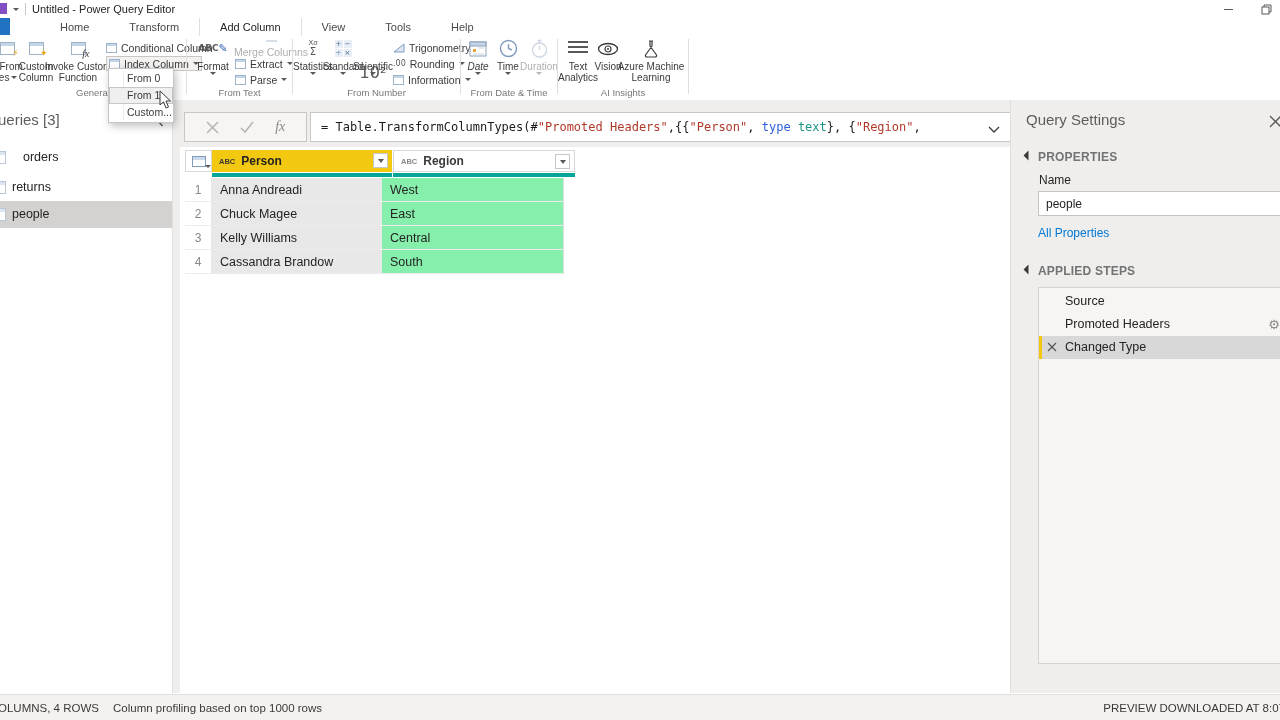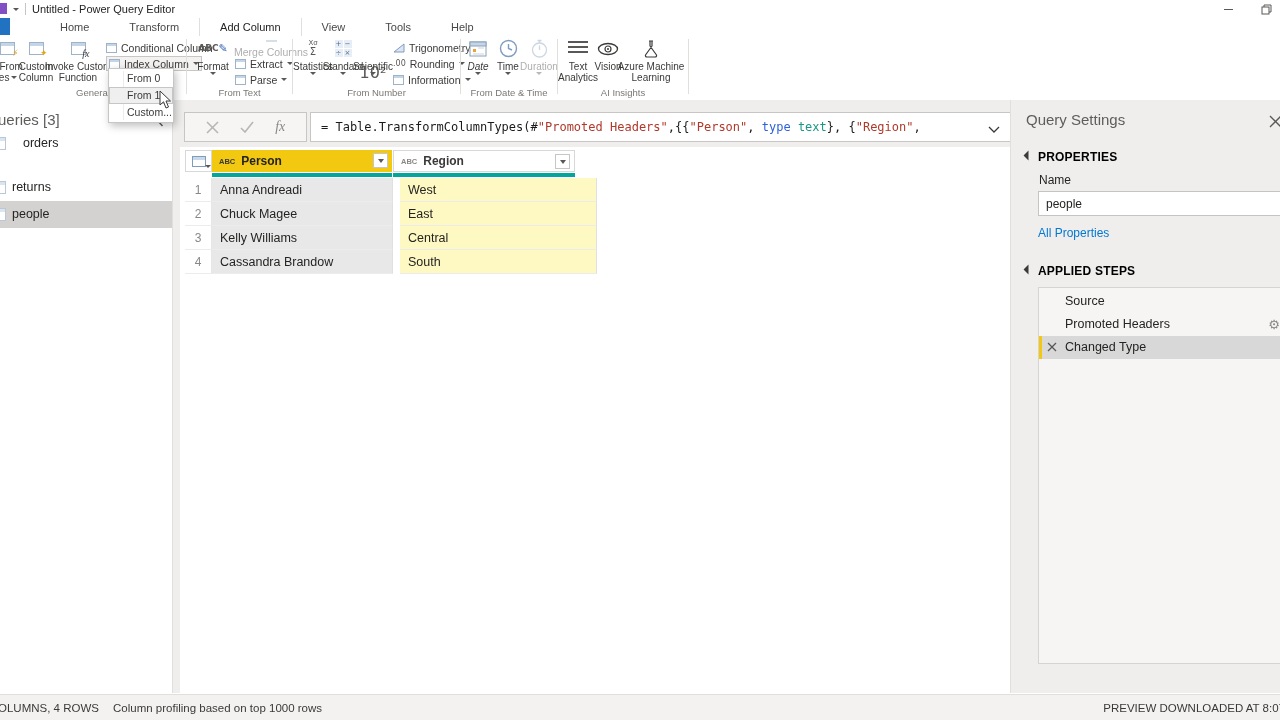--- a/index.html
+++ b/index.html
@@ -77,27 +77,27 @@
   .h-region{left:213px;width:182px;background:#fff;border:1px solid #d8d8d8;}
   .abc{font-size:7.5px;font-weight:bold;letter-spacing:0;margin:0 6px 0 7px;}
   .h-person .abc{color:#3b3a39;} .h-region .abc{color:#8a8886;}
   .hname{font-size:12px;font-weight:bold;color:#252423;}
   .filterbtn{position:absolute;right:4px;top:3px;width:15px;height:15px;background:#fff;border:1px solid #c8c6c4;box-sizing:border-box;display:flex;align-items:center;justify-content:center;}
   .filterbtn i{width:0;height:0;border-left:3.5px solid transparent;border-right:3.5px solid transparent;border-top:4px solid #5a5857;}
   .qbar{position:absolute;top:26px;height:4px;background:#04a69c;}
   .rownum{position:absolute;left:5px;width:27px;height:24px;box-sizing:border-box;border-right:1px solid #e6e6e6;border-bottom:1px solid #ececec;color:#8a8886;font-size:12px;display:flex;align-items:center;justify-content:center;background:#fff;}
   .dcell{position:absolute;height:24px;box-sizing:border-box;border-bottom:1px solid #ececec;font-size:12.5px;display:flex;align-items:center;padding-left:8px;color:#252423;}
   .c-person{left:32px;width:181px;background:#e8e8e8;border-right:1px solid #e0e0e0;}
-  .c-region{left:220px;width:197px;background:#fef9c3;border-right:1px solid #e0e0e0;}
+  .c-region{left:202px;width:182px;background:#86efac;border-right:1px solid #e0e0e0;}
 
   
   .settings-pane{left:1010px;top:100px;width:270px;height:593px;background:#efeeed;border-left:1px solid #e1dfdd;}
   .sp-title{position:absolute;left:15px;top:11px;font-size:15px;color:#5f5d5b;}
   .sp-close{position:absolute;left:258px;top:14px;}
-  .sec-hd{position:absolute;left:27px;font-size:12px;font-weight:bold;color:#000000;letter-spacing:.2px;}
+  .sec-hd{position:absolute;left:27px;font-size:12px;font-weight:bold;color:#737373;letter-spacing:.2px;}
   .expander{position:absolute;left:14px;width:0;height:0;border-top:7px solid #3b3a39;border-right:7px solid transparent;transform:rotate(-45deg);}
   .name-label{position:absolute;left:28px;top:73px;font-size:12px;color:#252423;}
   .name-input{position:absolute;left:27px;top:91px;width:250px;height:25px;box-sizing:border-box;border:1px solid #c6c4c2;background:#fff;font-size:12px;color:#252423;padding:0 7px;font-family:"Liberation Sans",sans-serif;outline:none;}
   .all-props{position:absolute;left:27px;top:126px;font-size:12px;color:#0078d4;}
   .steps-box{position:absolute;left:27px;top:187px;width:253px;height:377px;background:#f6f5f4;border:1px solid #d6d4d2;box-sizing:border-box;}
   .step{position:absolute;left:0;width:100%;height:23px;line-height:23px;font-size:12.5px;color:#252423;padding-left:26px;box-sizing:border-box;}
   .step.sel{background:#d8d8d8;}
   .step-bar{position:absolute;left:0;top:0;width:3px;height:23px;background:#f2c811;}
   .step-gear{position:absolute;right:10px;top:0;font-size:13px;color:#8a8886;font-family:"DejaVu Sans",sans-serif;line-height:23px;}
   .step-x{position:absolute;left:8px;top:6px;}
@@ -392,21 +392,21 @@
   <div class="gsep" style="left:688px;"></div>
 </div>
 
 <div class="abs queries-pane">
   <div class="qp-title">ueries [3]</div>
   <div class="qp-collapse">
     <svg width="8" height="13" viewBox="0 0 8 13">
       <polyline points="6.5,1 1.5,6.5 6.5,12" fill="none" stroke="#5f5d5b" stroke-width="1.4"></polyline>
     </svg>
   </div>
-  <div class="q-item" style="top:30px;padding-left:23px;">
+  <div class="q-item" style="top:44px;padding-left:23px;">
     <div class="q-ico"></div>
     <span>orders</span>
   </div>
   <div class="q-item" style="top:74px;">
     <div class="q-ico"></div>
     <span>returns</span>
   </div>
   <div class="q-item sel" style="top:101px;">
     <div class="q-ico"></div>
     <span>people</span>

